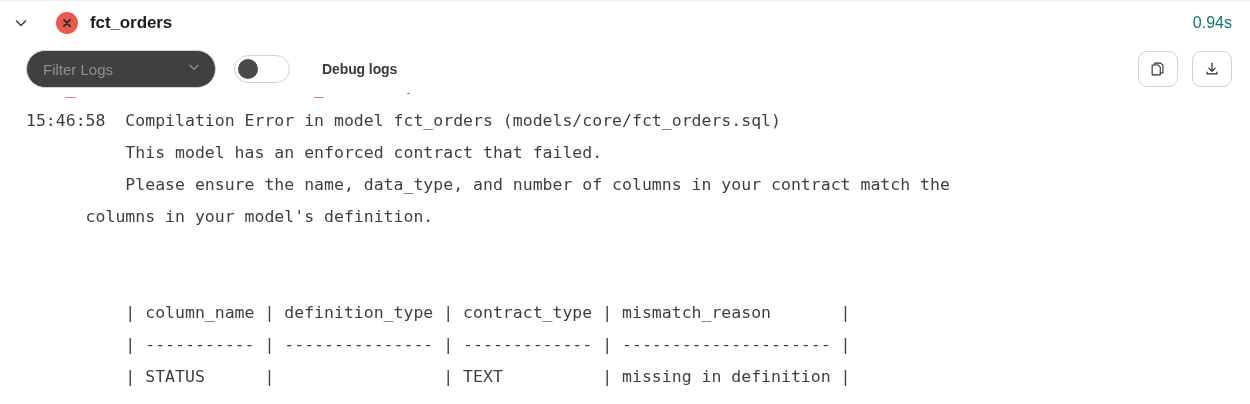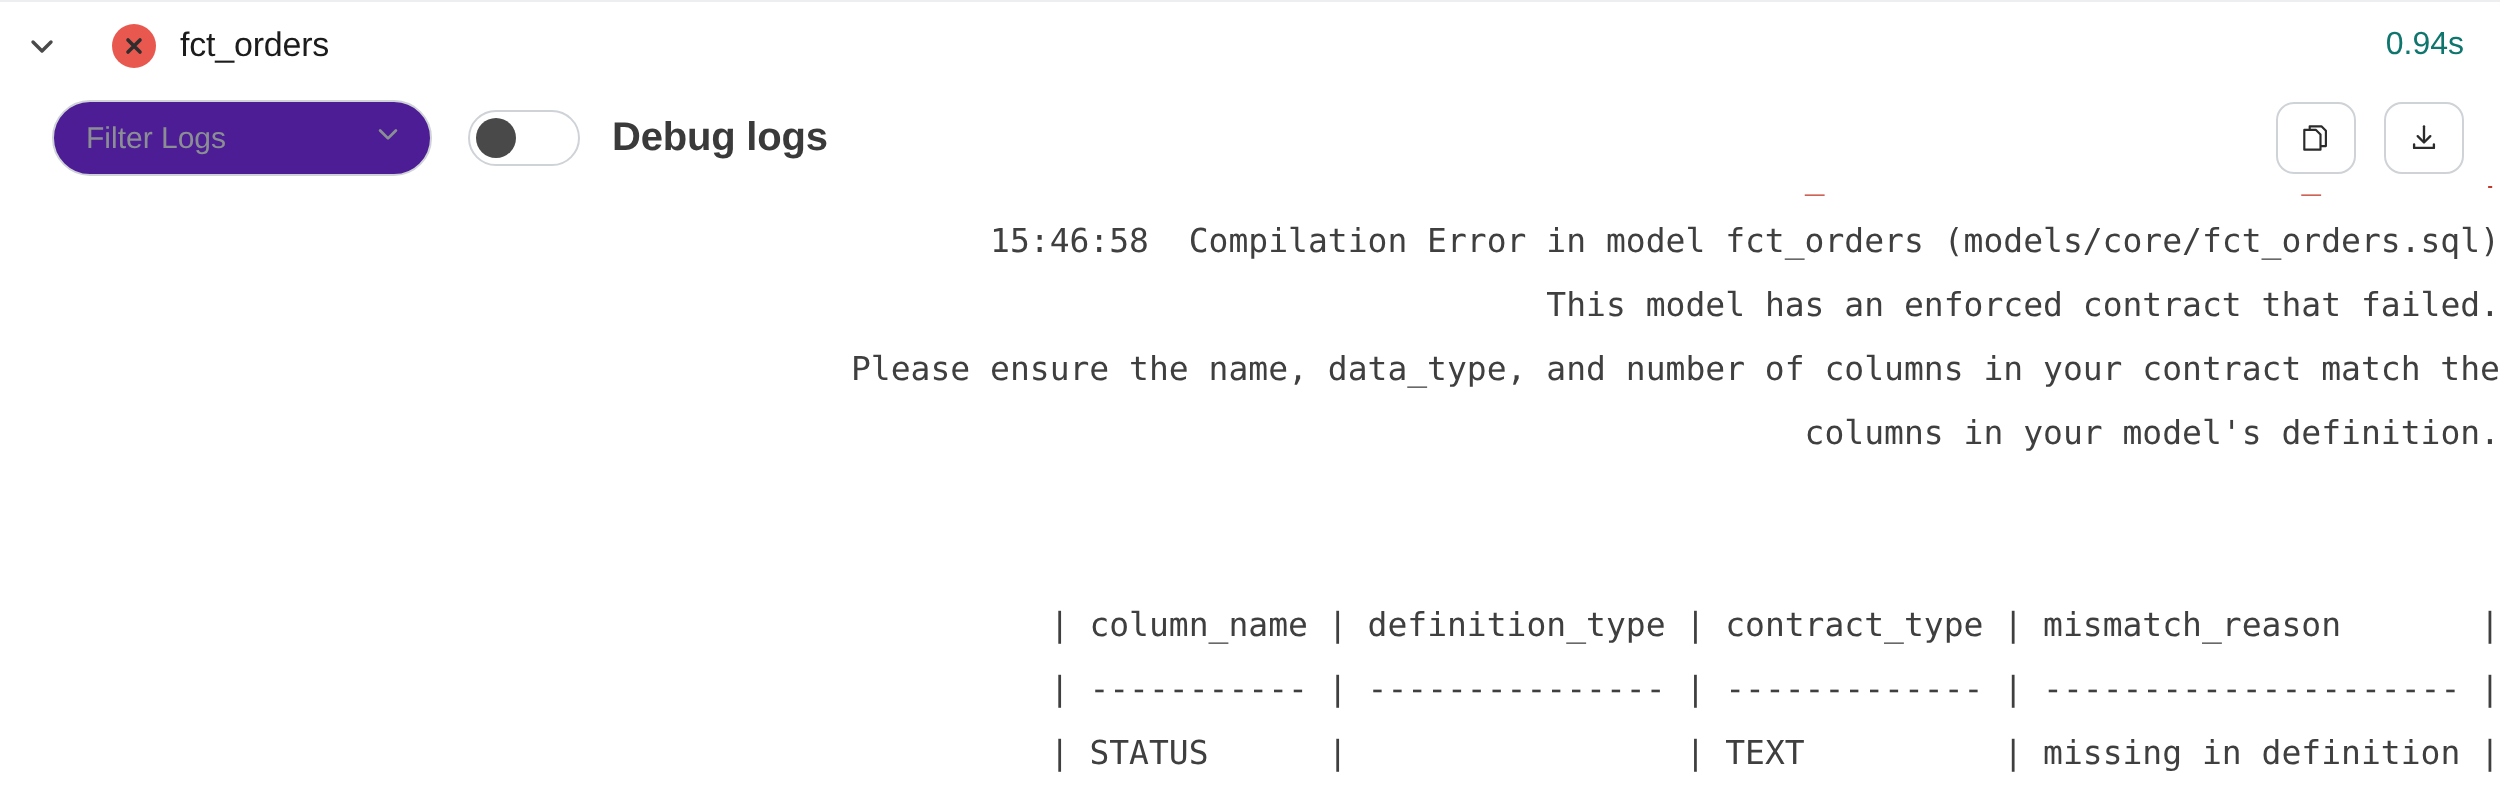--- a/index.html
+++ b/index.html
@@ -42,21 +42,21 @@
     display: flex;
     align-items: center;
     justify-content: center;
     margin-left: 22px;
     flex: 0 0 auto;
   }
   .status-icon svg { display: block; }
   .model-name {
     margin-left: 12px;
     font-size: 17px;
-    font-weight: 400;
+    font-weight: 700;
     letter-spacing: -0.1px;
     color: #1c1c1c;
     white-space: nowrap;
   }
   .spacer { flex: 1 1 auto; }
   .duration {
     font-size: 16px;
     color: #0f766e;
     white-space: nowrap;
   }
@@ -70,21 +70,21 @@
   }
   .filter-select {
     display: flex;
     align-items: center;
     justify-content: space-between;
     width: 190px;
     height: 38px;
     padding: 0 14px 0 16px;
     border: 1px solid #cfd3d7;
     border-radius: 19px;
-    background: #4c1d95;
+    background: #404040;
     cursor: pointer;
   }
   .filter-select .label {
     font-size: 15px;
     color: #8b8f94;
     white-space: nowrap;
   }
   .filter-select .caret { display: block; margin-left: 10px; }
 
   .toggle {
@@ -101,22 +101,22 @@
   .toggle .knob {
     position: absolute;
     top: 3px;
     left: 3px;
     width: 20px;
     height: 20px;
     border-radius: 50%;
     background: #494949;
   }
   .toggle-label {
-    margin-left: 16px;
-    font-size: 20px;
+    margin-left: 32px;
+    font-size: 14px;
     font-weight: 700;
     color: #3a3a3a;
     letter-spacing: -0.1px;
     white-space: nowrap;
   }
 
   .icon-btn {
     width: 40px;
     height: 36px;
     border: 1px solid #cfd3d7;
@@ -143,21 +143,20 @@
     top: -20px;
     left: 26px;
     right: 0;
     margin: 0;
     font-family: "DejaVu Sans Mono", "Liberation Mono", monospace;
     font-size: 16.5px;
     line-height: 32px;
     color: #3f3f3f;
     white-space: pre;
     tab-size: 4;
-    text-align: right;
   }
   .log-line { display: block; height: 32px; }
   .log-line.clipped { color: #c0392b; }
   .blank { height: 32px; display: block; }
 </style>
 </head>
 <body>
 
 <div class="run-header">
 

